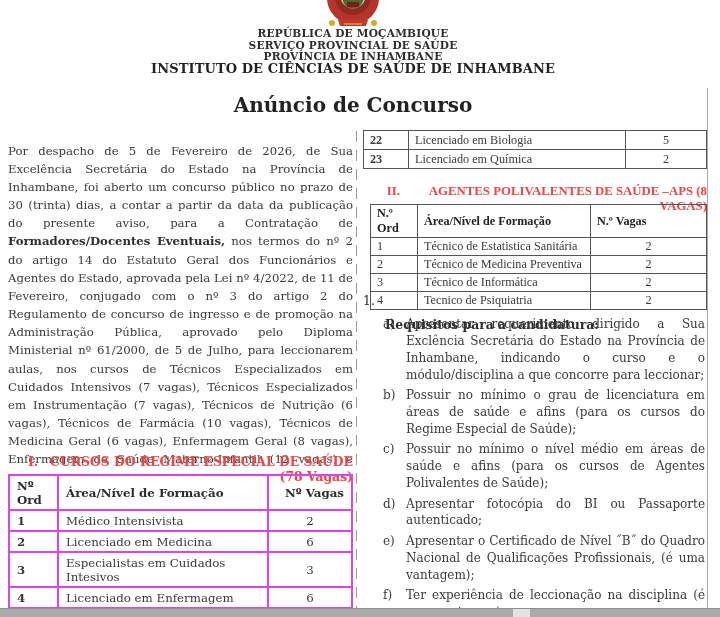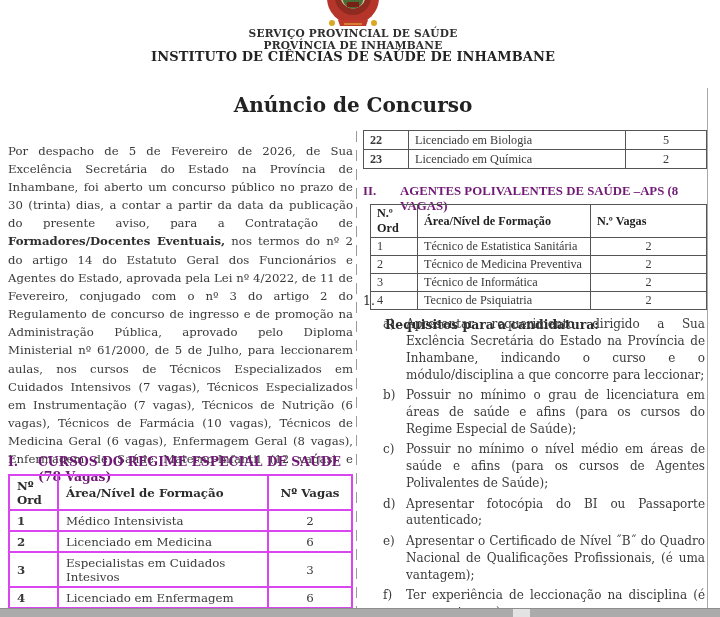--- a/index.html
+++ b/index.html
@@ -25,35 +25,35 @@
   .divider{position:absolute;left:356px;top:131px;width:1px;height:477px;
     background:repeating-linear-gradient(to bottom,#9a9a9a 0 11px,transparent 11px 19px);}
   .margin-line{position:absolute;left:707px;top:88px;width:1px;height:520px;background:#a9a9a9;}
 
   
   .intro{position:absolute;top:2px;left:0;right:0;height:322px;overflow:hidden;
     font-size:11.7px;line-height:18.15px;text-align:justify;color:#3a3a3a;}
   .intro b{color:#2e2e2e;}
 
   
-  .sec-heading{display:flex;font-weight:bold;color:#701a75;}
+  .sec-heading{display:flex;font-weight:bold;color:#ef4444;text-align:right;}
   .sec1-heading{position:absolute;top:326px;left:0;right:0;font-size:12.4px;}
   .sec1-heading .numeral{width:30px;flex:none;}
   .sec2-heading{position:absolute;top:56px;left:0;right:0;font-size:12.8px;
     font-family:"Liberation Serif", serif;}
   .sec2-heading .numeral{width:37px;flex:none;}
 
   
   table{border-collapse:collapse;color:#3a3a3a;padding-left:40px;}
   .table1{position:absolute;top:346px;left:0;width:345px;font-size:11.8px;}
   .table1 th,.table1 td{border:2px solid #d946ef;padding:2.5px 7px;margin-left:44px;}
   .table1 th{text-align:left;color:#2c2c2c;}
   .col-ord{width:33px;font-weight:bold;}
   .col-vagas{width:68px;text-align:center;}
-  .table1 th.col-vagas{text-align:center;}
+  .table1 th.col-vagas{text-align:right;}
 
   .cont-table{position:absolute;top:2px;left:0;width:344px;
     font-family:"Liberation Serif", serif;font-size:12.2px;}
   .cont-table td{border:1px solid #555;padding:1.5px 6px;}
   .cont-table .col-ord{width:32px;}
   .cont-table .col-vagas{width:68px;}
 
   .table2{position:absolute;top:76px;left:7px;width:337px;
     font-family:"Liberation Serif", serif;font-size:12.2px;}
   .table2 th,.table2 td{border:1px solid #555;padding:1px 6px;}
@@ -87,20 +87,21 @@
       <circle cx="29" cy="-2" r="26" fill="#b5352a"></circle>
       <circle cx="29" cy="-3" r="18" fill="#8e2a1f"></circle>
       <circle cx="29" cy="-4" r="12.5" fill="#d9c9a2"></circle>
       <circle cx="29" cy="-2" r="10.5" fill="#4a6b33"></circle>
       <rect x="23" y="2" width="12" height="5" fill="#7a1f16"></rect>
       <circle cx="8" cy="23" r="3" fill="#d9a826"></circle>
       <circle cx="50" cy="23" r="3" fill="#d9a826"></circle>
       <path d="M14 20 L44 20 L42 26 L16 26 Z" fill="#c03a2b"></path>
       <path d="M20 24 L38 24" stroke="#e0b13a" stroke-width="1.2"></path>
     </svg>
+    <div class="gov-line">REPÚBLICA DE MOÇAMBIQUE</div>
     <div class="gov-line">SERVIÇO PROVINCIAL DE SAÚDE</div>
     <div class="gov-line">PROVÍNCIA DE INHAMBANE</div>
     <div class="gov-line institute">INSTITUTO DE CIÊNCIAS DE SAÚDE DE INHAMBANE</div>
   </div>
 
   <div class="doc-title">Anúncio de Concurso</div>
 
   <div class="divider"></div>
   <div class="margin-line"></div>
 

